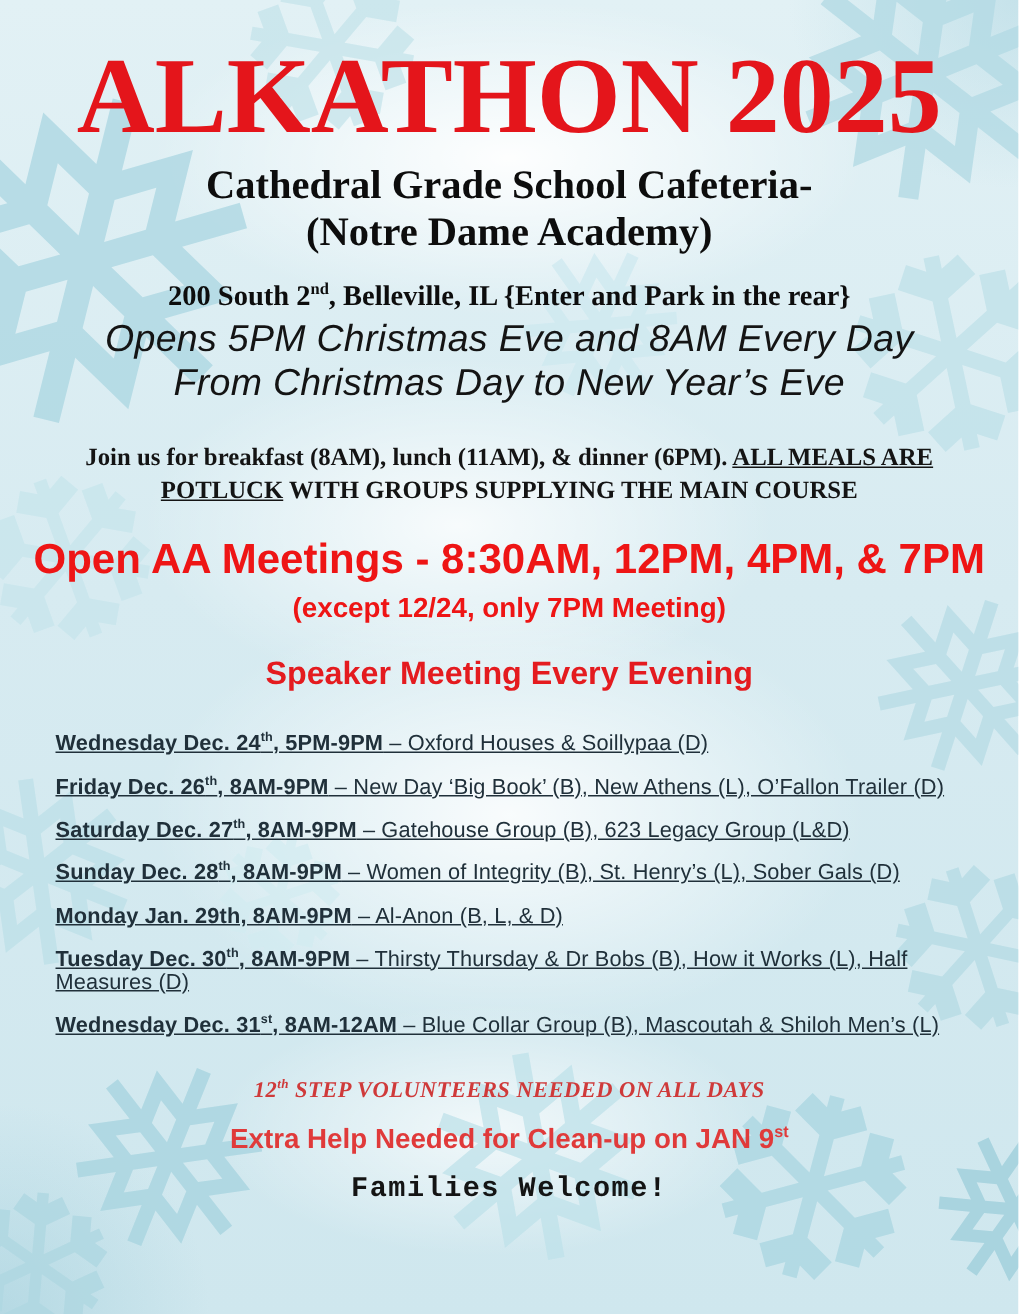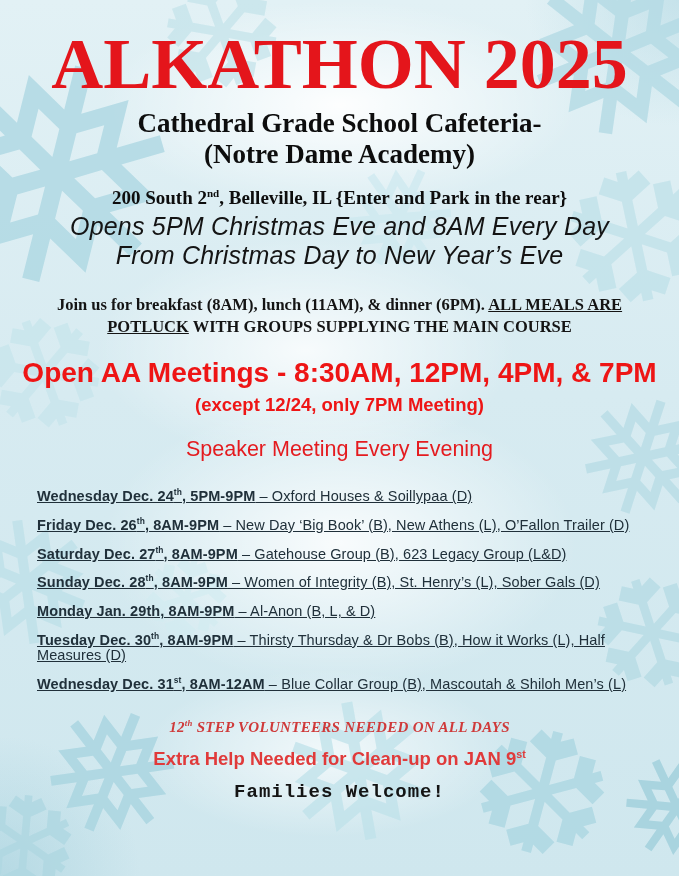--- a/index.html
+++ b/index.html
@@ -71,21 +71,21 @@
     color:#ee1515;
   }
   .aa-except{
     margin-top:5px;
     font-weight:bold;
     font-size:18.5px;
     color:#ee1515;
   }
   .speaker{
     margin-top:21px;
-    font-weight:normal;
+    font-weight:bold;
     font-size:21.5px;
     color:#e41b1f;
   }
   .schedule{
     margin:27px 10px 0 37px;
     text-align:left;
     color:#20303a;
     text-decoration:underline;
   }
   .schedule p{

